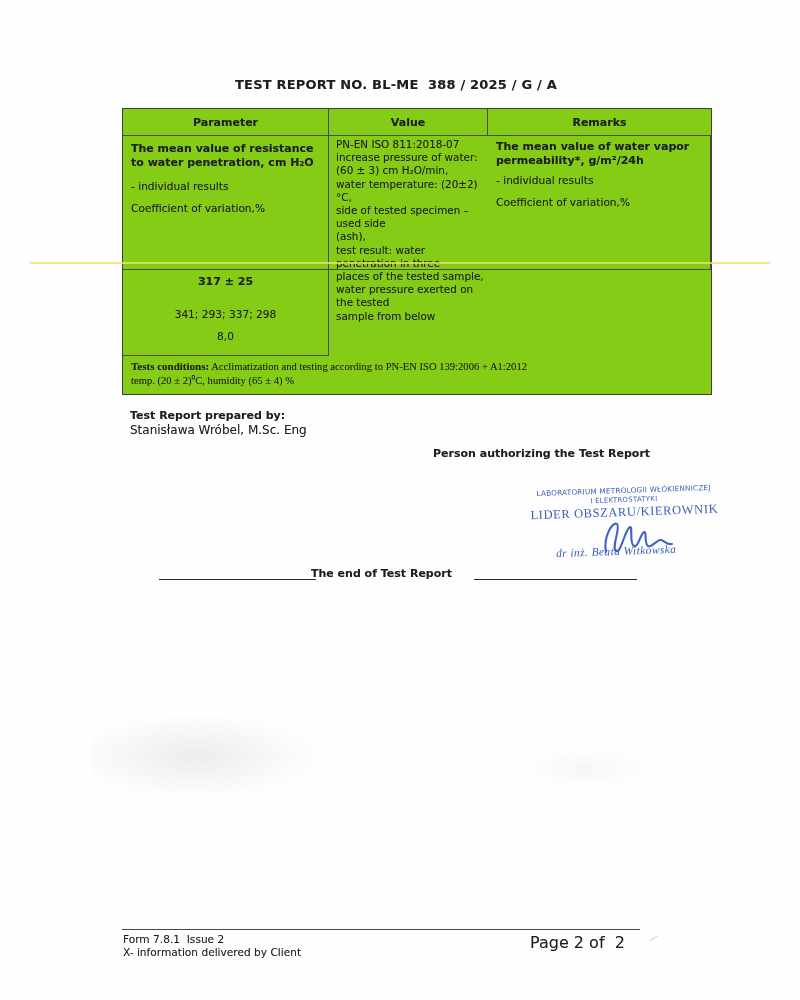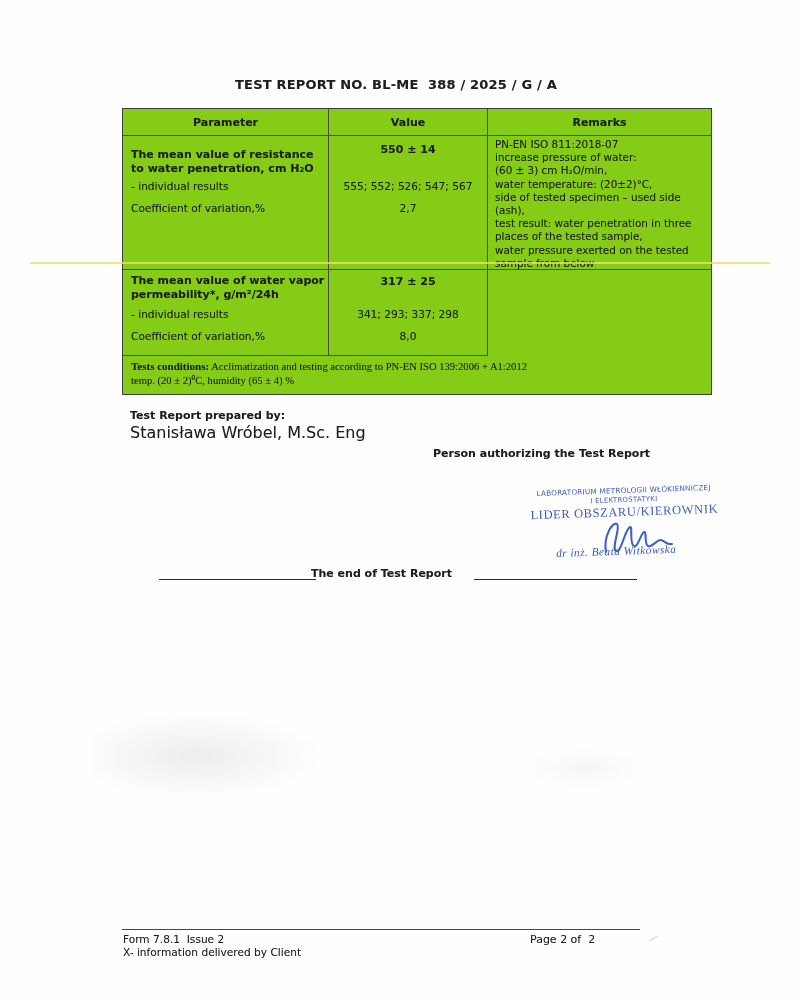--- a/index.html
+++ b/index.html
@@ -23,39 +23,39 @@
     display:grid; grid-template-columns:206px 159px 1fr;
     grid-template-rows:27px 134px 86px 1fr;
     background:#84cc16; z-index:1;
   }
   .cell { position:relative; border-right:1.2px solid #4a4a4a; border-bottom:1.2px solid #4a4a4a; }
   .cell.lastcol { border-right:none; }
   .cell.lastrow { border-bottom:none;font-family:Liberation Serif, serif; }
   .hcell { display:flex; align-items:center; justify-content:center; font-weight:bold; font-size:11px; }
   .condcell { grid-column:1 / span 3; }
 
-  .p-title { position:absolute; left:8px; top:12px; font-weight:bold; font-size:11px; line-height:13.5px; white-space:pre-line; }
+  .p-title { position:absolute; left:8px; top:6px; font-weight:bold; font-size:11px; line-height:13.5px; white-space:pre-line; }
   .p-ind   { position:absolute; left:8px; font-size:10.6px; }
   .p-cv    { position:absolute; left:8px; font-size:10.6px; }
   .v-mean  { position:absolute; left:0; width:100%; text-align:center; font-weight:bold; font-size:11px; }
   .v-line  { position:absolute; left:0; width:100%; text-align:center; font-size:10.6px; }
   .rem     { position:absolute; left:7px; top:2px; right:4px; font-size:10.4px; line-height:13.2px; white-space:pre-line; }
   .rem-std { position:absolute; left:7px; top:4px; font-weight:bold; font-size:11px; }
   .rem-time{ position:absolute; left:7px; top:18px; font-size:10.6px; }
   .cond-wrap { position:absolute; left:8px; top:4px; right:6px; font-size:10.6px; line-height:13.5px; }
   .cond-label { font-weight:bold; font-size:11px; }
 
   .yellow-line {
     position:absolute; left:30px; top:262px; width:740px; height:2px;
     background:#e8e269; opacity:0.8; z-index:3;
   }
 
   
   .prep-label { position:absolute; left:130px; top:409px; font-weight:bold; font-size:11px; }
-  .prep-name  { position:absolute; left:130px; top:423px; font-size:16px; }
+  .prep-name  { position:absolute; left:130px; top:423px; font-size:12px; }
   .auth-label { position:absolute; left:433px; top:447px; font-weight:bold; font-size:11px; }
 
   .stamp {
     position:absolute; left:526px; top:486px; width:196px; text-align:center;
     color:#3b5db8; transform:rotate(-2deg); z-index:2;
   }
   .stamp-l1 { font-size:7.3px; letter-spacing:0.2px; white-space:nowrap; }
   .stamp-l2 { font-size:6.9px; letter-spacing:0.3px; margin-top:1px; }
   .stamp-l3 { font-family:"Liberation Serif",serif; font-size:12.5px; letter-spacing:0.6px; margin-top:1px; white-space:nowrap; }
   .signatory {
@@ -66,21 +66,21 @@
   .signature-svg { position:absolute; left:598px; top:518px; z-index:4; }
 
   .end-label { position:absolute; left:311px; top:567px; font-weight:bold; font-size:11px; white-space:nowrap; }
   .end-line-left  { position:absolute; left:159px; top:579px; width:157px; border-top:1.4px solid #2b2b2b; }
   .end-line-right { position:absolute; left:474px; top:579px; width:163px; border-top:1.4px solid #2b2b2b; }
 
   
   .footer-rule { position:absolute; left:122px; top:929px; width:518px; border-top:1.5px solid #474747; }
   .footer-form { position:absolute; left:123px; top:933px; font-size:10.6px; white-space:pre; }
   .footer-note { position:absolute; left:123px; top:946px; font-size:10.6px; white-space:pre; }
-  .footer-page { position:absolute; left:530px; top:933px; font-size:11px; white-space:pre; }
+  .footer-page { position:absolute; left:530px; top:933px; font-size:16px; white-space:pre; }
   .pen-mark { position:absolute; left:649px; top:938px; width:9px; border-top:1.5px solid #9a9a9a; transform:rotate(-28deg); opacity:0.55; }
 
   .smudge1 {
     position:absolute; left:92px; top:712px; width:230px; height:80px;
     background:radial-gradient(ellipse at 45% 55%, rgba(110,110,110,0.12), rgba(110,110,110,0.0) 70%);
   }
   .smudge2 {
     position:absolute; left:520px; top:748px; width:130px; height:40px;
     background:radial-gradient(ellipse at center, rgba(120,120,120,0.06), rgba(120,120,120,0.0) 70%);
   }
@@ -96,25 +96,20 @@
 
     <div class="cell hcell soft">Parameter</div>
     <div class="cell hcell soft">Value</div>
     <div class="cell hcell lastcol soft">Remarks</div>
 
     <div class="cell">
       <div class="p-title soft">The mean value of resistance
 to water penetration, cm H₂O</div>
       <div class="p-ind soft" style="top:44px">- individual results</div>
       <div class="p-cv soft" style="top:66px">Coefficient of variation,%</div>
-    </div>
-    <div class="cell">
-      <div class="v-mean soft" style="top:7px">550 ± 14</div>
-      <div class="v-line soft" style="top:44px">555; 552; 526; 547; 567</div>
-      <div class="v-line soft" style="top:66px">2,7</div>
     </div>
     <div class="cell lastcol">
       <div class="rem soft">PN-EN ISO 811:2018-07
 increase pressure of water:
 (60 ± 3) cm H₂O/min,
 water temperature: (20±2)°C,
 side of tested specimen – used side
 (ash),
 test result: water penetration in three
 places of the tested sample,

